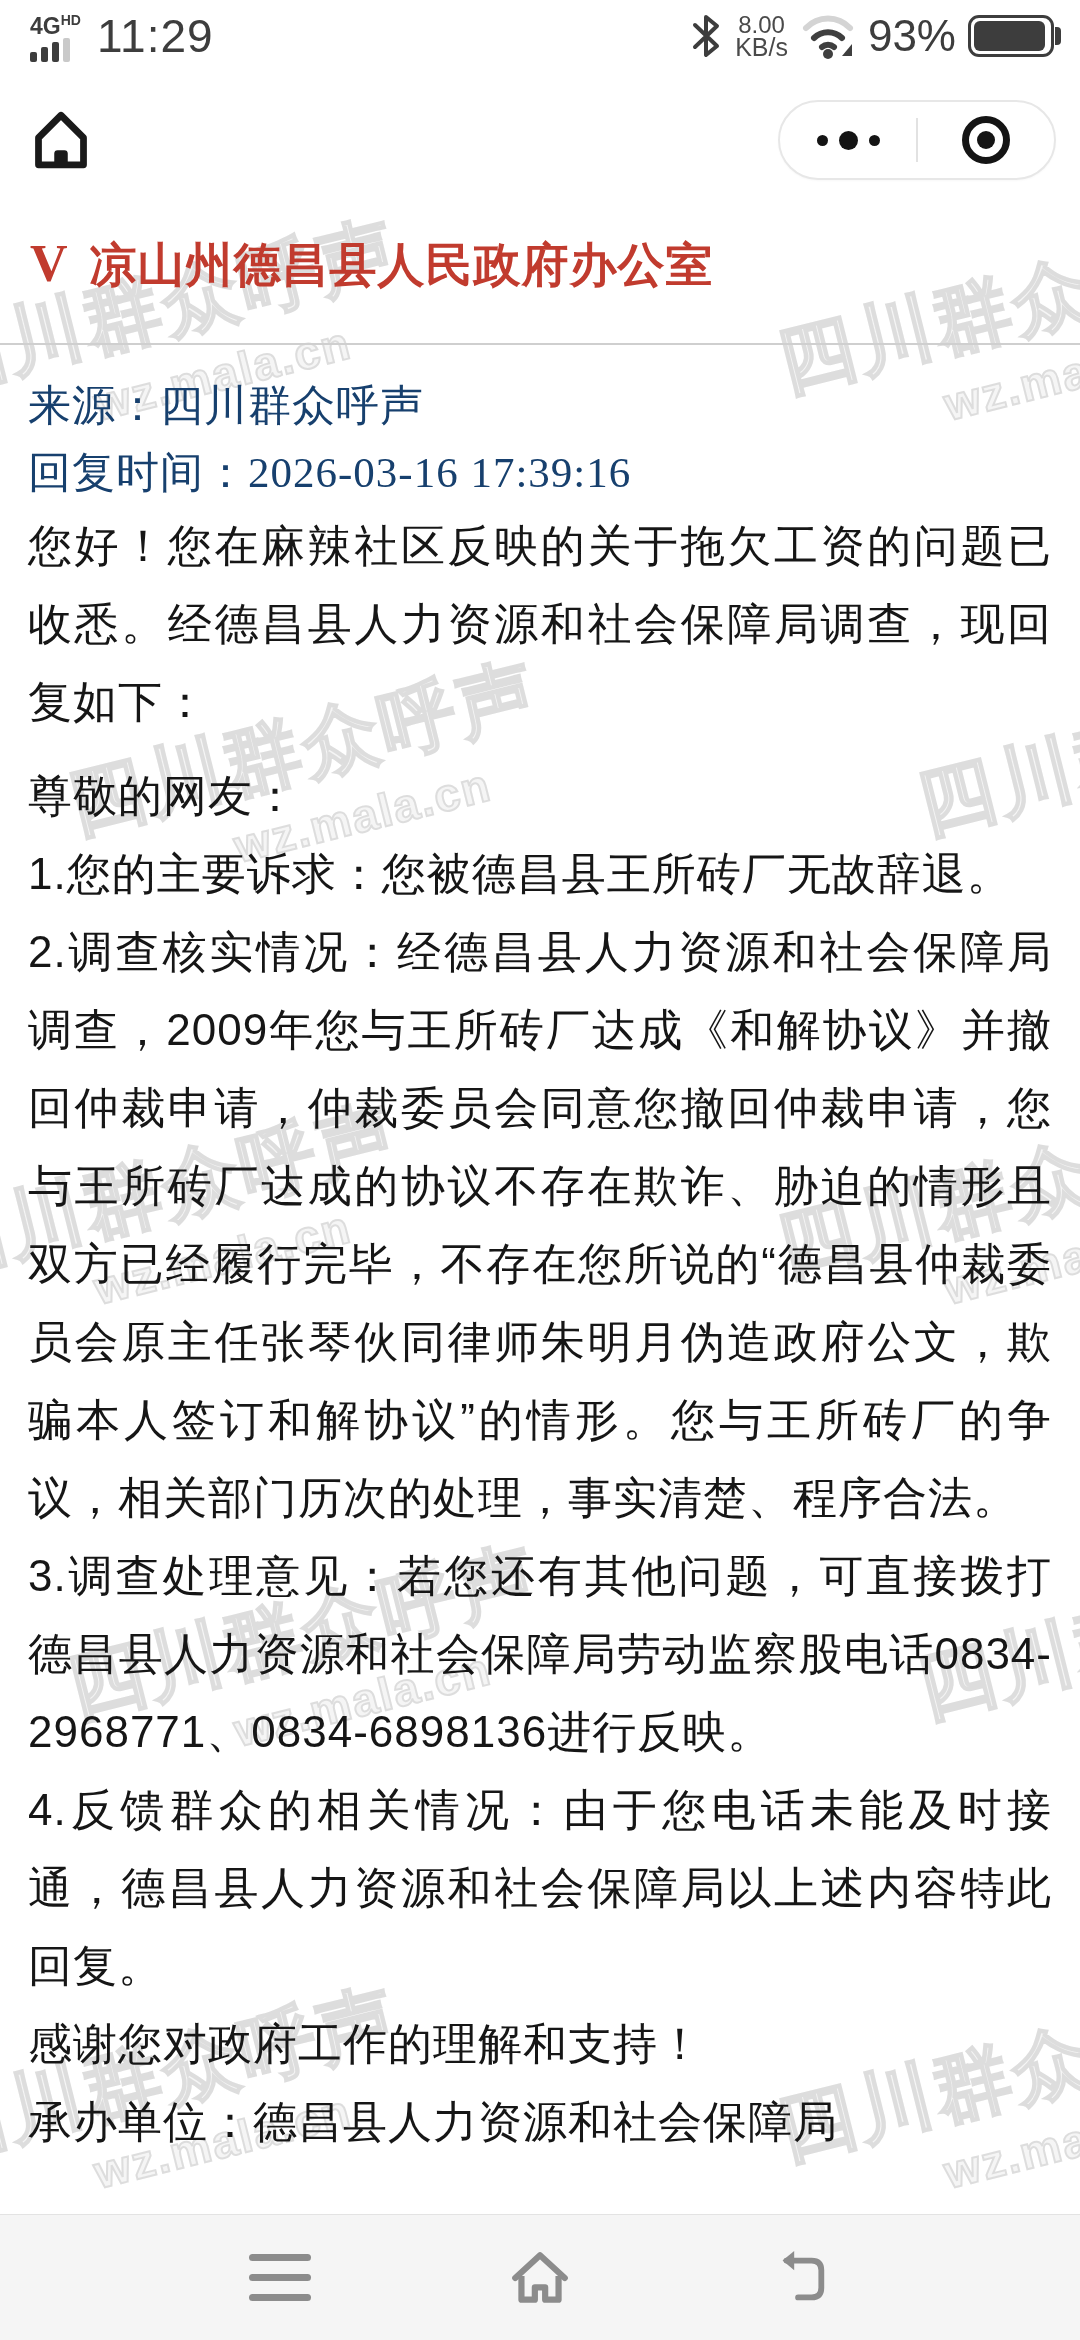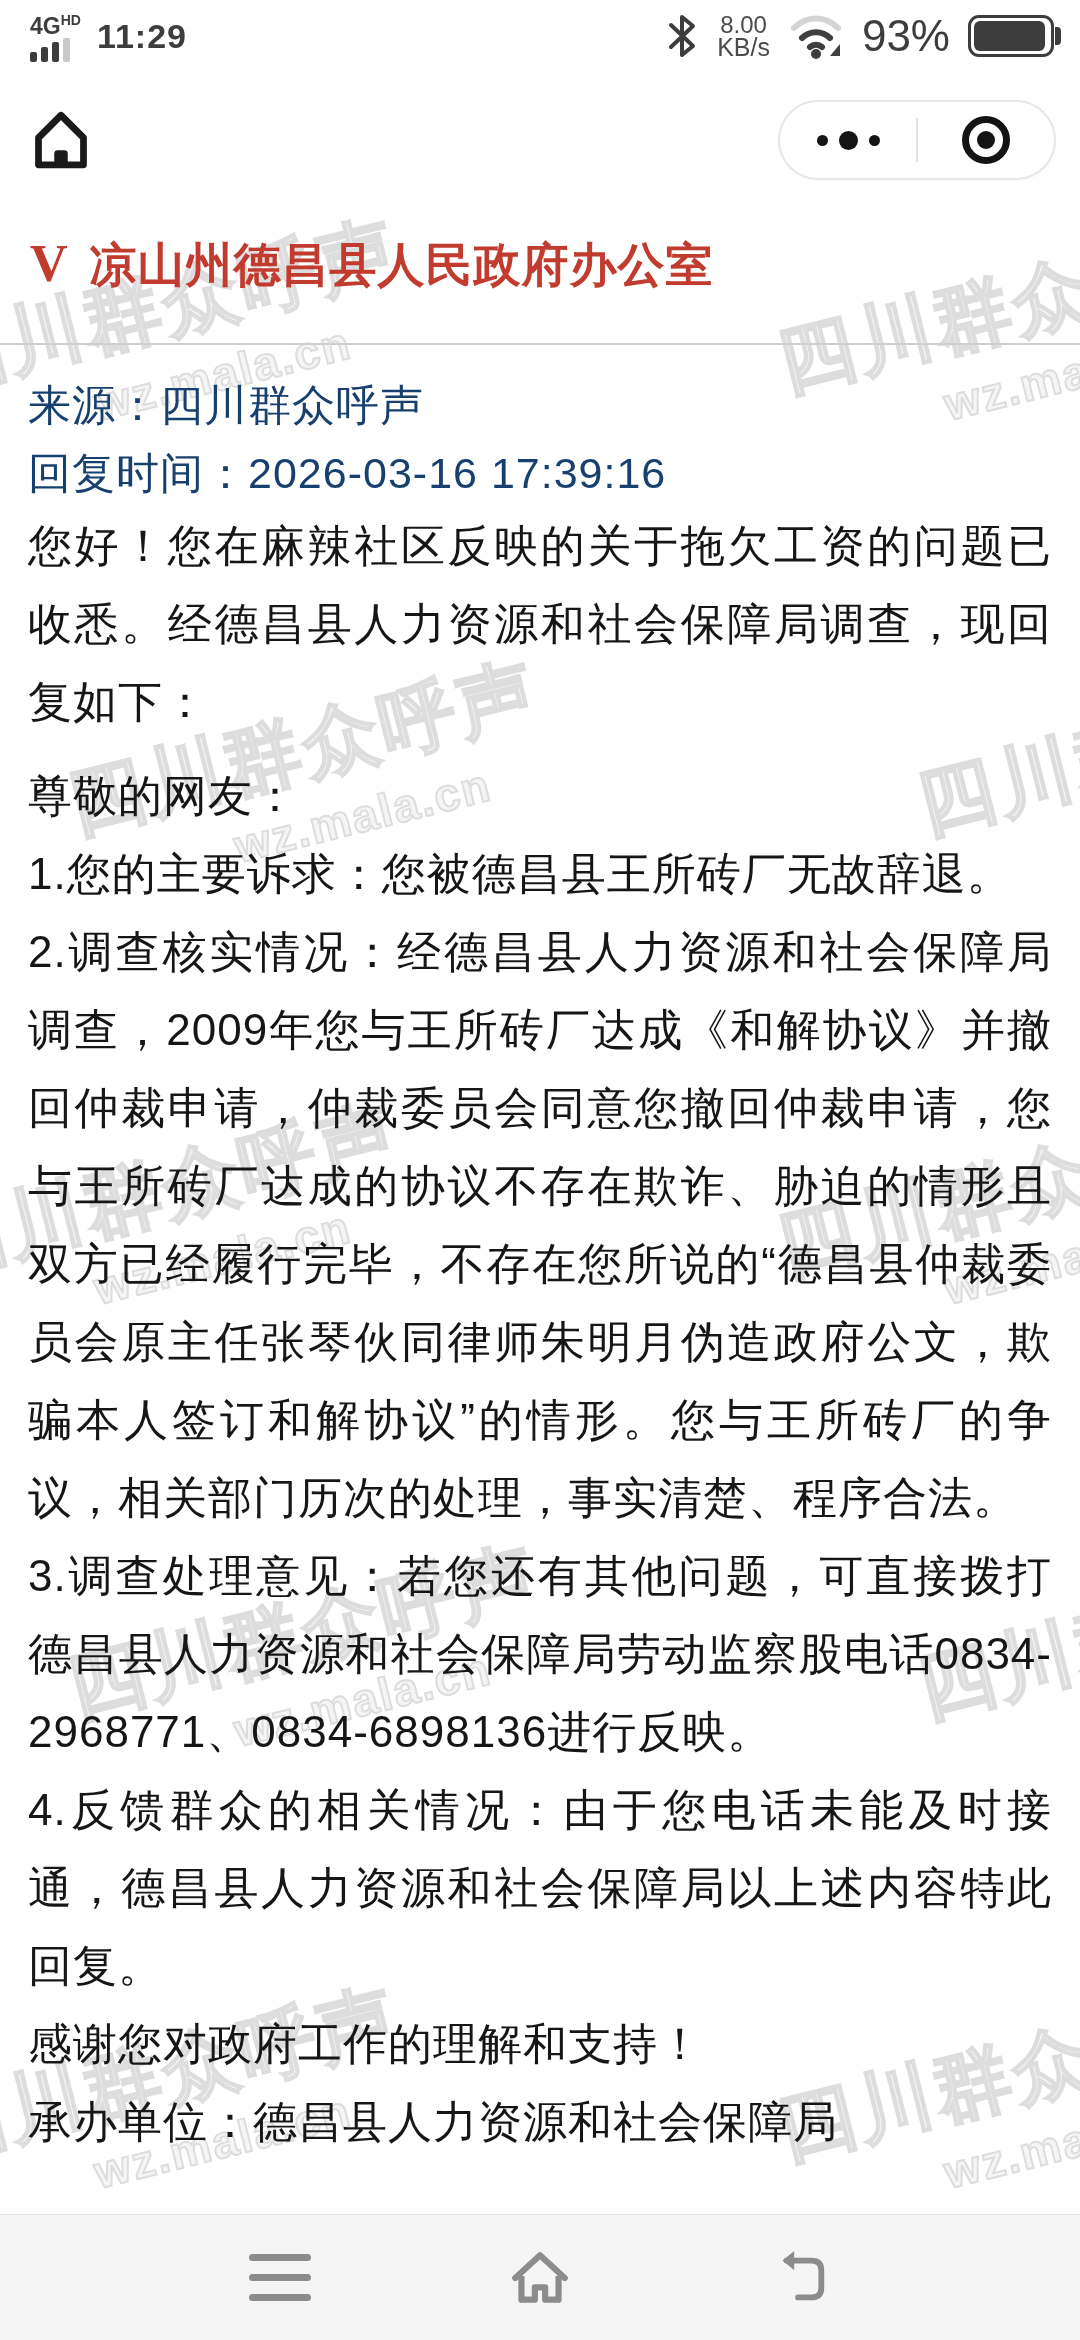--- a/index.html
+++ b/index.html
@@ -23,22 +23,22 @@
     background:#fff; display:flex; align-items:center; padding:6px 26px 0 30px;
     color:#3d3d3d;
   }
   .sig-cluster{ display:flex; flex-direction:column; align-items:flex-start; margin-right:16px; }
   .sig-text{ font-size:23px; font-weight:700; line-height:20px; letter-spacing:0; }
   .sig-text sup{ font-size:14px; font-weight:700; vertical-align:super; }
   .sig-bars{ display:flex; align-items:flex-end; gap:4px; height:24px; margin-top:2px; }
   .sig-bars i{ display:block; width:7px; background:#3d3d3d; border-radius:2px; }
   .sig-bars i:nth-child(1){ height:10px; } .sig-bars i:nth-child(2){ height:15px; }
   .sig-bars i:nth-child(3){ height:20px; } .sig-bars i:nth-child(4){ height:24px; background:#c9c9c9; }
-  .st-time{ font-size:34px; font-weight:700; letter-spacing:1px; }
-  .st-right{ margin-left:auto; display:flex; align-items:center; gap:18px; }
+  .st-time{ font-size:46px; font-weight:400; letter-spacing:1px; }
+  .st-right{ margin-left:auto; display:flex; align-items:center; gap:12px; }
   .speed{ display:flex; flex-direction:column; align-items:center; line-height:22px; color:#4a4a4a; }
   .speed b{ font-size:24px; font-weight:400; } .speed small{ font-size:25px; }
   .st-pct{ font-size:44px; }
   .battery{ position:relative; width:86px; height:42px; }
   .battery .shell{ position:absolute; inset:0; border:3.5px solid #3d3d3d; border-radius:11px; }
   .battery .fill{ position:absolute; top:6px; bottom:6px; left:6px; right:9px; background:#3d3d3d; border-radius:6px; }
   .battery .nub{ position:absolute; right:-7px; top:12px; width:6px; height:18px; background:#3d3d3d; border-radius:0 4px 4px 0; }
   
   .nav-header{
     position:absolute; top:66px; left:0; right:0; height:148px; z-index:5;
@@ -190,21 +190,21 @@
   </div>
 
   <div class="office-row" style="color: rgb(193, 59, 46);">
     <span class="v-badge">V</span>
     <span class="office-name">凉山州德昌县人民政府办公室</span>
   </div>
   <div class="rule"></div>
 
   <div class="content">
     <p class="meta first" style="color: rgb(23, 64, 110);"><span>来源：</span><span>四川群众呼声</span></p>
-    <p class="meta" style="color: rgb(23, 64, 110);"><span>回复时间：</span><span>2026-03-16 17:39:16</span></p>
+    <p class="meta" style="color: rgb(23, 64, 110); font-family: Liberation Serif, serif;"><span>回复时间：</span><span>2026-03-16 17:39:16</span></p>
     <div id="paragraphs">
         <p class="body">您好！您在麻辣社区反映的关于拖欠工资的问题已收悉。经德昌县人力资源和社会保障局调查，现回复如下：</p>
         <p class="body greeting">尊敬的网友：</p>
         <p class="body">1.您的主要诉求：您被德昌县王所砖厂无故辞退。</p>
         <p class="body">2.调查核实情况：经德昌县人力资源和社会保障局调查，2009年您与王所砖厂达成《和解协议》并撤回仲裁申请，仲裁委员会同意您撤回仲裁申请，您与王所砖厂达成的协议不存在欺诈、胁迫的情形且双方已经履行完毕，不存在您所说的“德昌县仲裁委员会原主任张琴伙同律师朱明月伪造政府公文，欺骗本人签订和解协议”的情形。您与王所砖厂的争议，相关部门历次的处理，事实清楚、程序合法。</p>
         <p class="body">3.调查处理意见：若您还有其他问题，可直接拨打德昌县人力资源和社会保障局劳动监察股电话0834-2968771、0834-6898136进行反映。</p>
         <p class="body">4.反馈群众的相关情况：由于您电话未能及时接通，德昌县人力资源和社会保障局以上述内容特此回复。</p>
         <p class="body">感谢您对政府工作的理解和支持！</p>
         <p class="body">承办单位：德昌县人力资源和社会保障局</p>
       </div>

